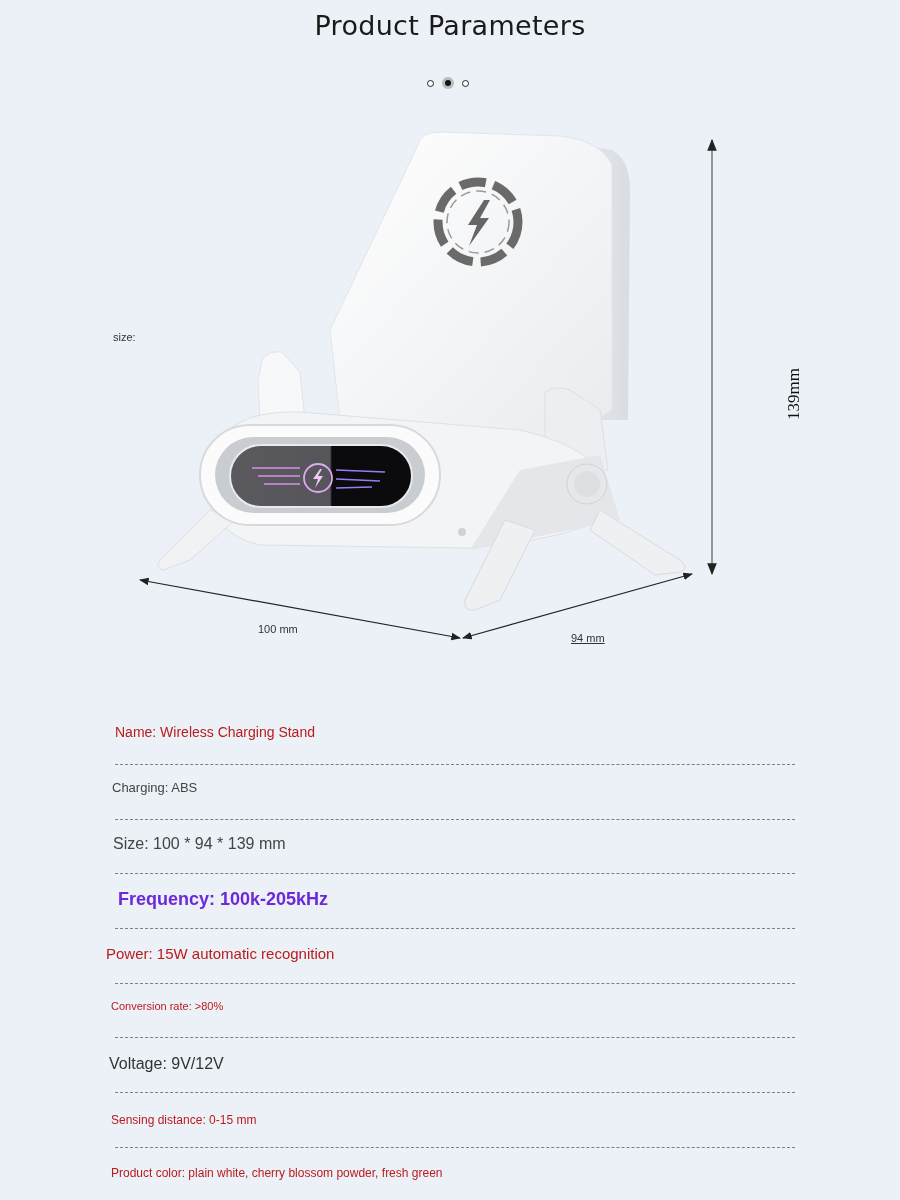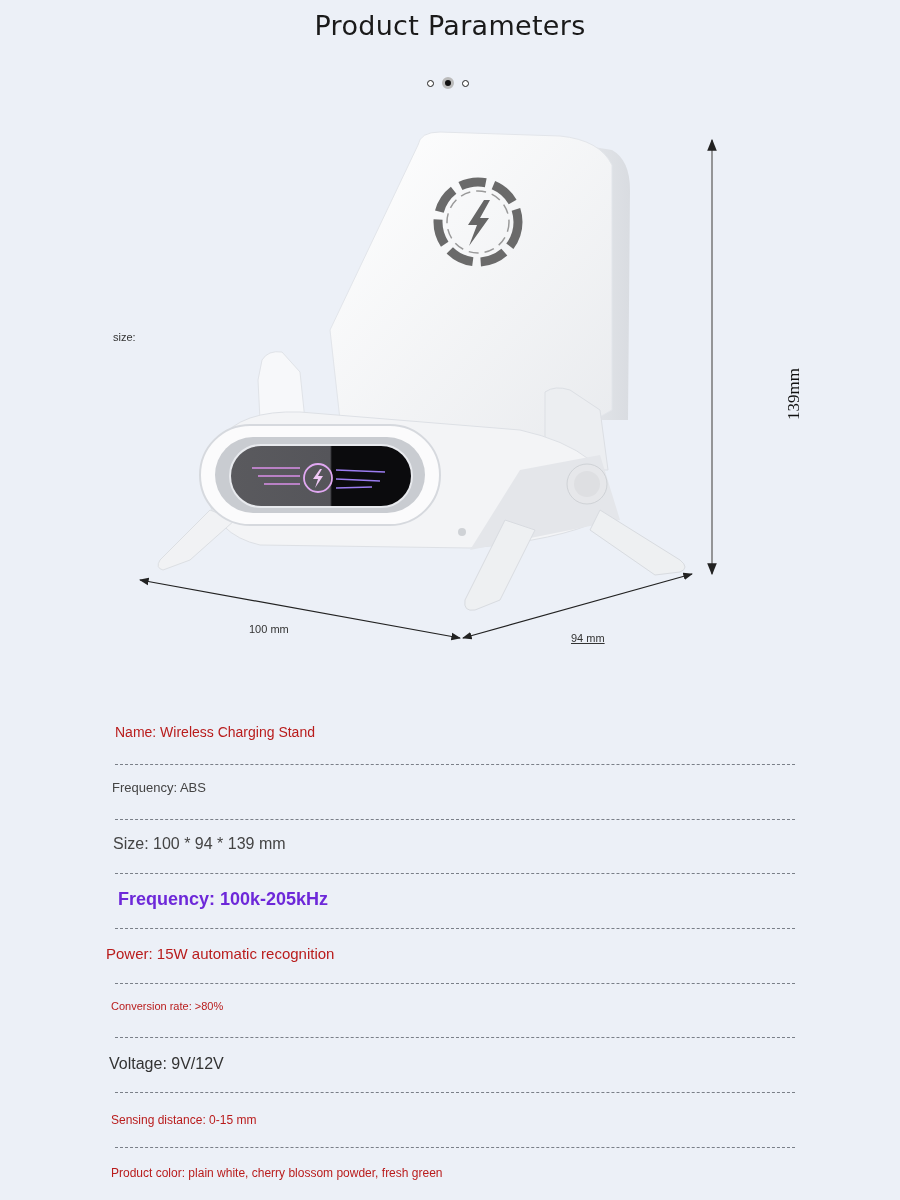--- a/index.html
+++ b/index.html
@@ -13,21 +13,21 @@
     position:absolute; top:10px; left:0; width:900px; text-align:center;
     font-size:27px; color:#1a1a1a; letter-spacing:0.3px;
     font-family:"DejaVu Sans", sans-serif;
   }
   .dots { position:absolute; top:77px; left:427px; display:flex; gap:8px; align-items:center; }
   .dot { width:7px; height:7px; border-radius:50%; border:1.5px solid #222; box-sizing:border-box; background:#fff; }
   .dot.active { width:12px; height:12px; background:#111; border:3px solid #bbb; }
   .size-label { position:absolute; left:113px; top:331px; font-size:11px; color:#333; }
   .product { position:absolute; left:0; top:0; }
   .dim { position:absolute; font-size:11px; color:#333; }
-  .dim-h { left:249px; top:623px; }
+  .dim-h { left:258px; top:623px; }
   .dim-d { left:571px; top:632px;text-decoration:underline; }
   .dim-v { left:768px; top:384px; transform:rotate(-90deg); transform-origin:center; font-size:17px; color:#111; font-family:"Liberation Serif", serif; }
   .spec { position:absolute; color:#b91c1c; white-space:nowrap; }
   .divider { position:absolute; left:115px; width:680px; border-top:1px dashed #7a7f88; height:0; }
 </style>
 </head>
 <body>
 
 <div class="title">Product Parameters</div>
 
@@ -103,21 +103,21 @@
   <line x1="712" y1="140" x2="712" y2="574" stroke="#777" stroke-width="1.5" marker-start="url(#arr)" marker-end="url(#arr)"></line>
 </svg>
 
 <div class="dim dim-h">100 mm</div>
 <div class="dim dim-d">94 mm</div>
 <div class="dim dim-v">139mm</div>
 
 <div class="spec" style="left:115px; top:724px; font-size:14px;">Name: Wireless Charging Stand</div>
 <div class="divider" style="top:764px;"></div>
 
-<div class="spec" style="left:112px; top:780px; font-size:13px; color:#444;">Frequency: ABS</div>
+<div class="spec" style="left:112px; top:780px; font-size:13px; color:#444;">Charging: ABS</div>
 <div class="divider" style="top:819px;"></div>
 
 <div class="spec" style="left:113px; top:835px; font-size:16px; color:#444;">Size: 100 * 94 * 139 mm</div>
 <div class="divider" style="top:873px;"></div>
 
 <div class="spec" style="left:118px; top:889px; font-size:18px; color:#6d28d9;font-weight:bold;">Frequency: 100k-205kHz</div>
 <div class="divider" style="top:928px;"></div>
 
 <div class="spec" style="left:106px; top:945px; font-size:15px;">Power: 15W automatic recognition</div>
 <div class="divider" style="top:983px;"></div>

